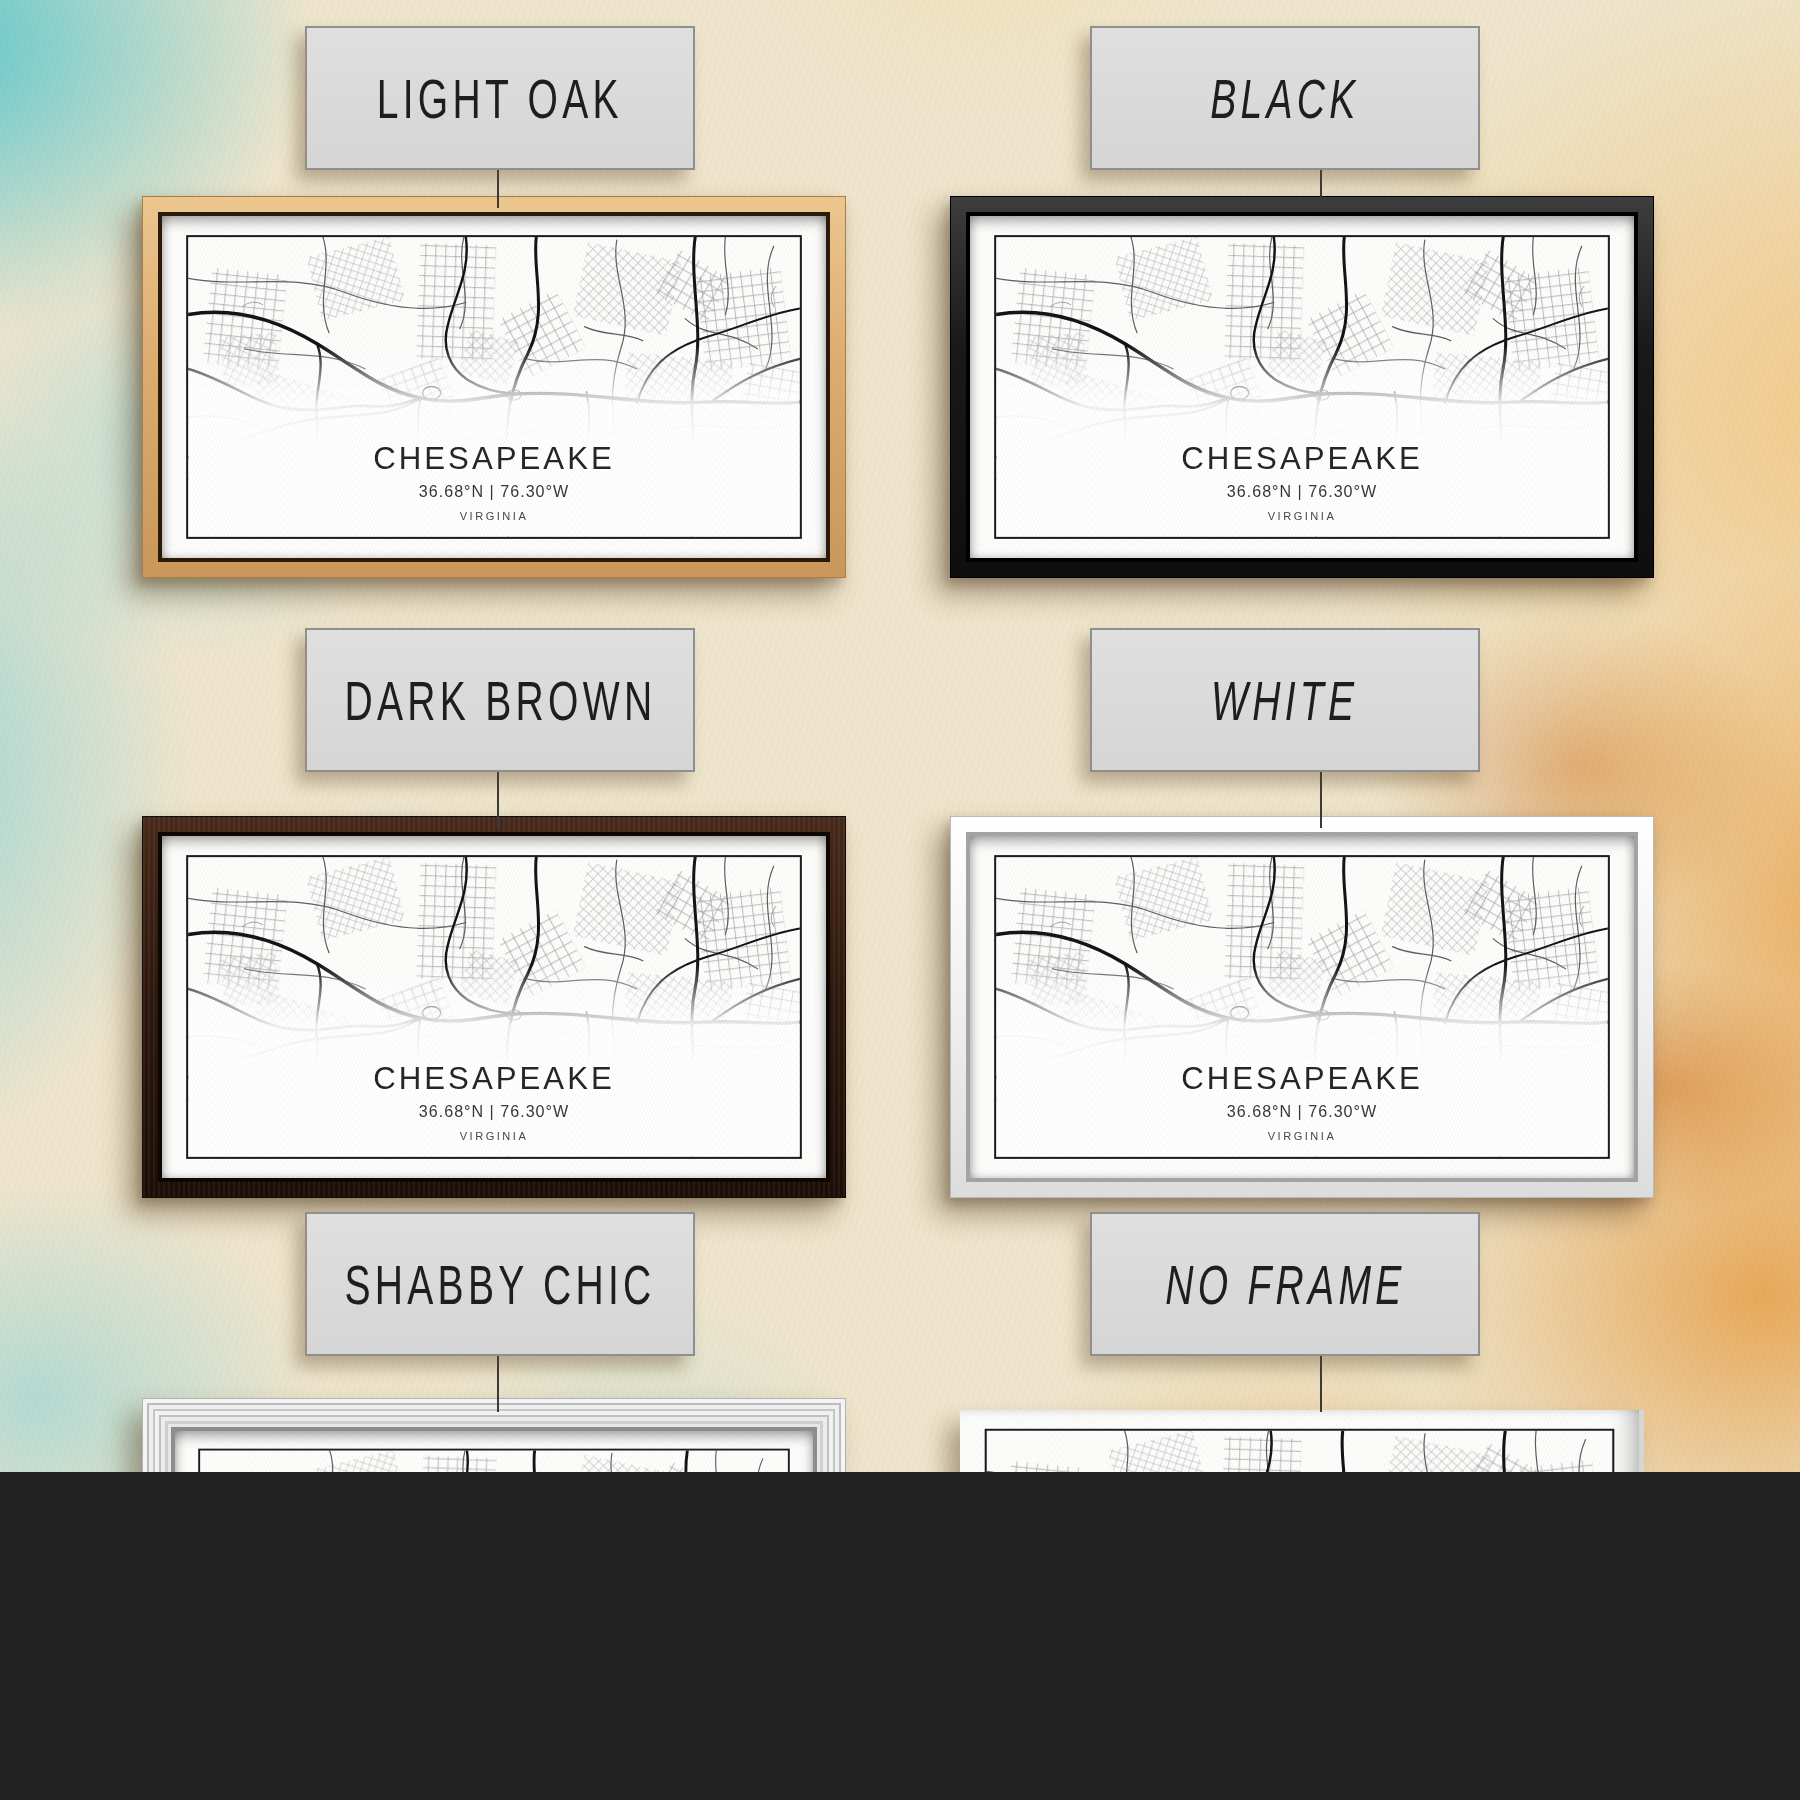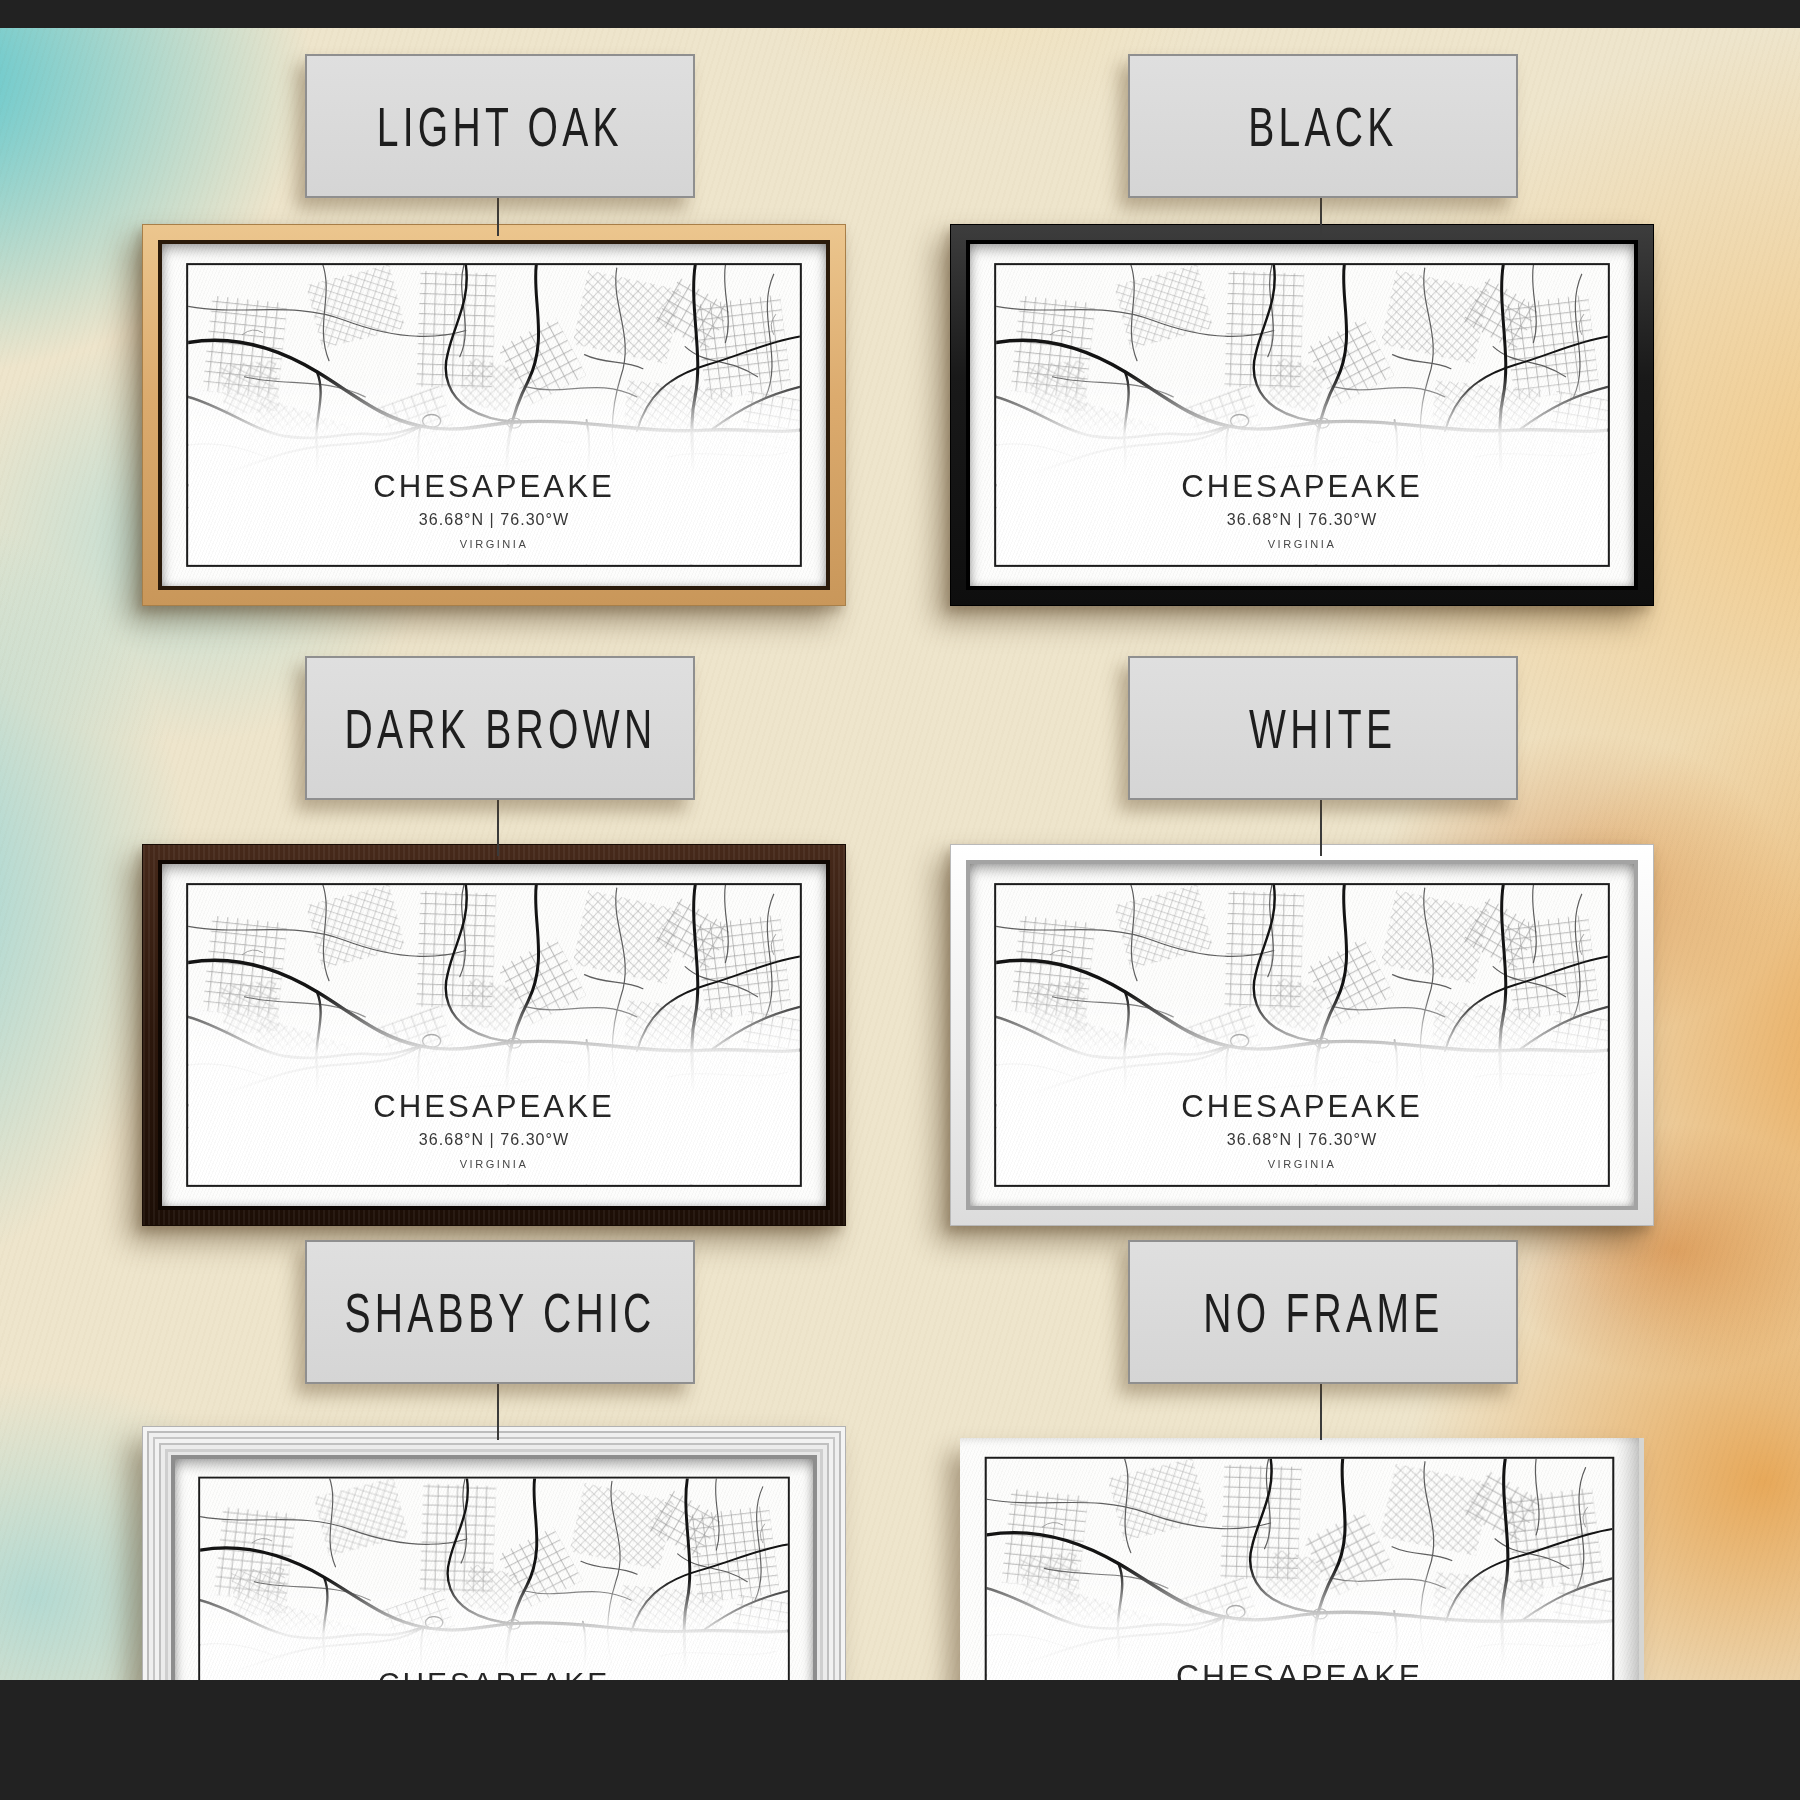--- a/index.html
+++ b/index.html
@@ -1,34 +1,33 @@
 <!DOCTYPE html>
 <html><head>
 <meta charset="utf-8">
 <style>
   html,body{margin:0;padding:0;background:#222;}
   .stage{
-    position:relative; width:1800px; height:1652px; overflow:hidden;
+    position:relative; width:1800px; height:1472px; overflow:hidden;
     font-family:"Liberation Sans", sans-serif;
     background-color:#eee5cc;
     background-image:
       radial-gradient(ellipse 620px 480px at -4% 3%,   rgba(84,197,205,.95), rgba(84,197,205,0) 62%),
       radial-gradient(ellipse 460px 600px at -6% 52%,  rgba(125,208,218,.75), rgba(125,208,218,0) 65%),
       radial-gradient(ellipse 380px 300px at 10% 31%,  rgba(146,216,222,.50), rgba(146,216,222,0) 68%),
       radial-gradient(ellipse 420px 330px at 2% 95%,   rgba(132,209,216,.55), rgba(132,209,216,0) 66%),
       radial-gradient(ellipse 260px 200px at 22% 64%,  rgba(150,217,222,.28), rgba(150,217,222,0) 70%),
       radial-gradient(ellipse 300px 240px at 36% 99%,  rgba(150,217,222,.25), rgba(150,217,222,0) 70%),
       radial-gradient(ellipse 1000px 760px at 106% 28%,rgba(243,190,110,.75), rgba(243,190,110,0) 62%),
       radial-gradient(ellipse 760px 620px at 107% 62%, rgba(233,156,62,.90),  rgba(233,156,62,0) 60%),
       radial-gradient(ellipse 560px 460px at 98% 88%,  rgba(230,158,70,.85),  rgba(230,158,70,0) 64%),
       radial-gradient(ellipse 300px 220px at 88% 52%,  rgba(205,118,42,.50),  rgba(205,118,42,0) 70%),
       radial-gradient(ellipse 260px 180px at 93% 74%,  rgba(196,106,36,.55),  rgba(196,106,36,0) 70%),
       radial-gradient(ellipse 420px 280px at 72% 103%, rgba(235,186,116,.60), rgba(235,186,116,0) 70%),
       radial-gradient(ellipse 340px 240px at 55% -4%,  rgba(242,225,185,.80), rgba(242,225,185,0) 70%);
-    margin-top: 28px;
   }
   .stage::after{
     content:""; position:absolute; inset:0; pointer-events:none;
     background:repeating-linear-gradient(107deg, rgba(120,90,40,.025) 0 2px, rgba(255,255,255,0) 2px 6px);
   }
 
   
   .option-label{
     position:absolute; width:386px; height:140px;
     background:linear-gradient(180deg,#dfdfdf,#d5d5d5);
@@ -36,21 +35,21 @@
     box-shadow:-9px 11px 16px rgba(95,72,40,.38);
     display:flex; align-items:center; justify-content:center;
     z-index:3;
   }
   .option-label span{
     display:inline-block; font-size:46px; font-weight:300; color:#1e1e1e;
     letter-spacing:5px; white-space:nowrap;
     transform:scale(.85,1.22);
   }
   .col-l .option-label{left:305px;}
-  .col-r .option-label{left:1128px;}
+  .col-r .option-label{left:1090px;font-style:italic;}
   .row1 .option-label{top:26px;}
   .row2 .option-label{top:628px;text-align:center;}
   .row3 .option-label{top:1212px;}
 
   
   .connector{position:absolute; width:2px; background:#3a3a3a; z-index:2;}
   .col-l .connector{left:497px;}
   .col-r .connector{left:1320px;}
   .row1 .connector{top:164px; height:44px;}
   .row2 .connector{top:766px; height:62px;}

